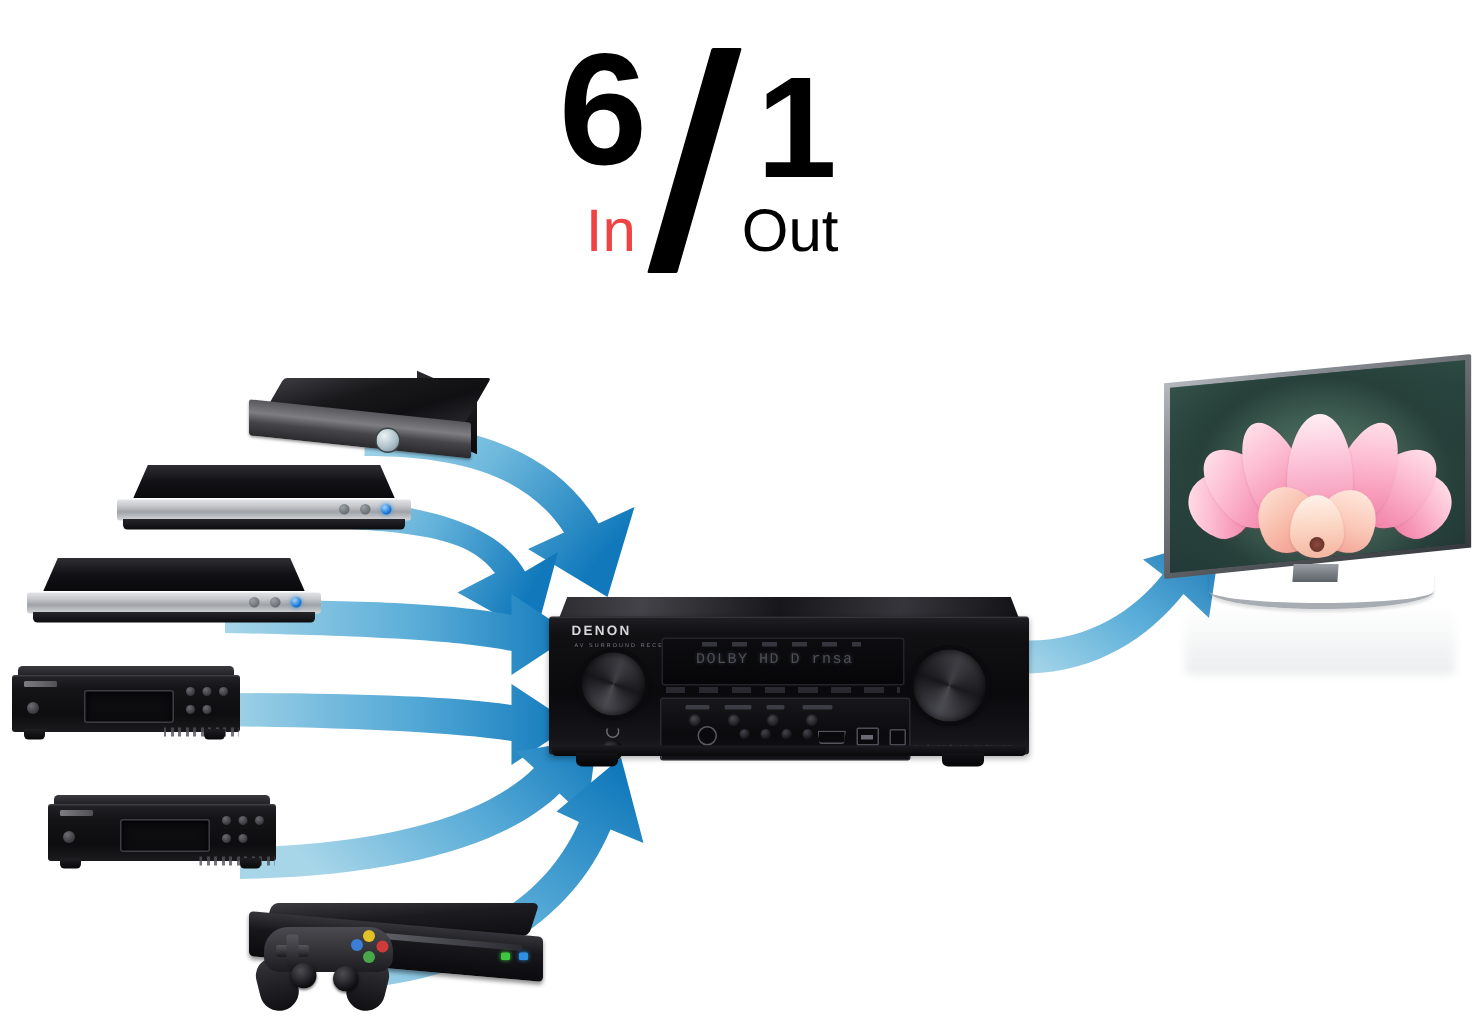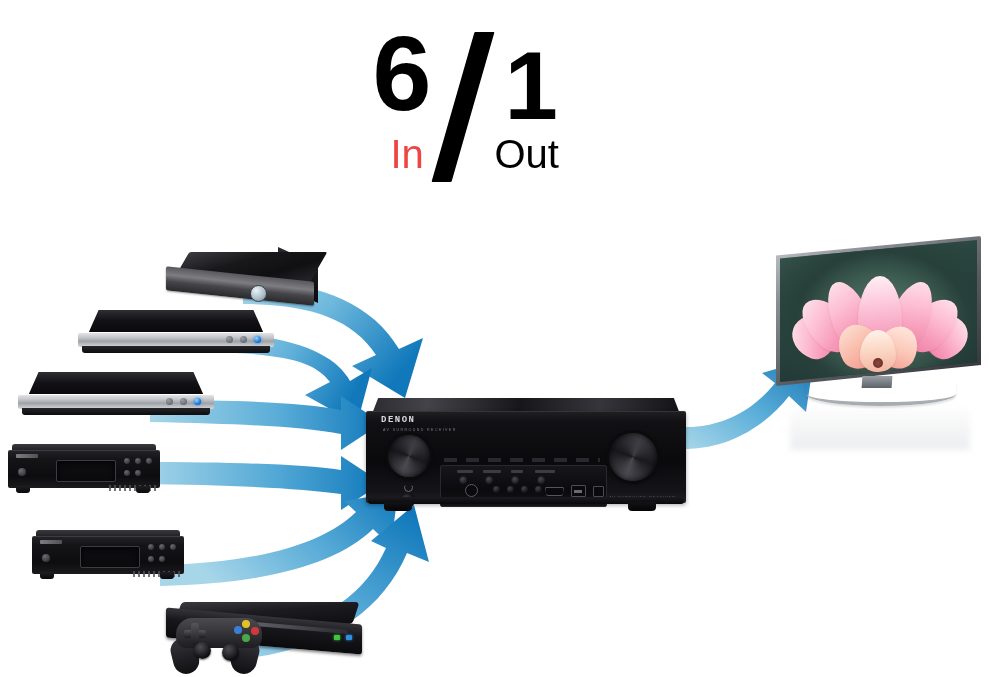--- a/index.html
+++ b/index.html
@@ -214,21 +214,21 @@
     clip-path:polygon(2% 0,98% 0,100% 100%,0 100%);
   }
   #rx-face{
     position:absolute;left:0;top:13px;width:320px;height:92px;
     background:linear-gradient(180deg,#202024 0%,#111114 12%,#0a0a0d 55%,#151519 88%,#202025 100%);
     border-radius:2px;
     box-shadow:inset 0 1px 0 rgba(255,255,255,.10),0 2px 4px rgba(0,0,0,.35);
   }
   #rx-brand{
     position:absolute;left:15px;top:4px;font-size:9px;letter-spacing:1.5px;
-    color:#d8d8dc;font-weight:bold;font-family:Liberation Mono, monospace;
+    color:#d8d8dc;font-weight:bold;font-family:Liberation Sans, sans-serif;
   }
   #rx-brand-sub{
     position:absolute;left:17px;top:17px;font-size:3.6px;letter-spacing:1.4px;
     color:#7d7d84;
   }
   #rx-knob-l,#rx-knob-r{
     position:absolute;border-radius:50%;
     background:
       conic-gradient(from 20deg,#3e3e44,#1a1a1e,#4a4a51,#18181c,#3e3e44),
       #222;
@@ -568,20 +568,24 @@
 
       <div id="rx-brand">DENON</div>
       <div id="rx-brand-sub">AV SURROUND RECEIVER</div>
 
       <div id="rx-knob-l"></div>
       <div id="rx-knob-r"></div>
 
       <div id="rx-power-mark"></div>
       <div id="rx-power"></div>
 
+      <div id="rx-display">
+        <div id="rx-display-top"></div>
+        <div id="rx-display-text">DOLBY HD  D rnsa</div>
+      </div>
 
       <div id="rx-indicators"></div>
 
       <div id="rx-subpanel">
         <div class="rx-rowlabel" style="left:16px;top:4px;width:16px"></div>
         <div class="rx-rowlabel" style="left:42px;top:4px;width:18px"></div>
         <div class="rx-rowlabel" style="left:70px;top:4px;width:12px"></div>
         <div class="rx-rowlabel" style="left:94px;top:4px;width:20px"></div>
 
         <div class="rx-smallbtn" style="left:18px;top:10px"></div>

